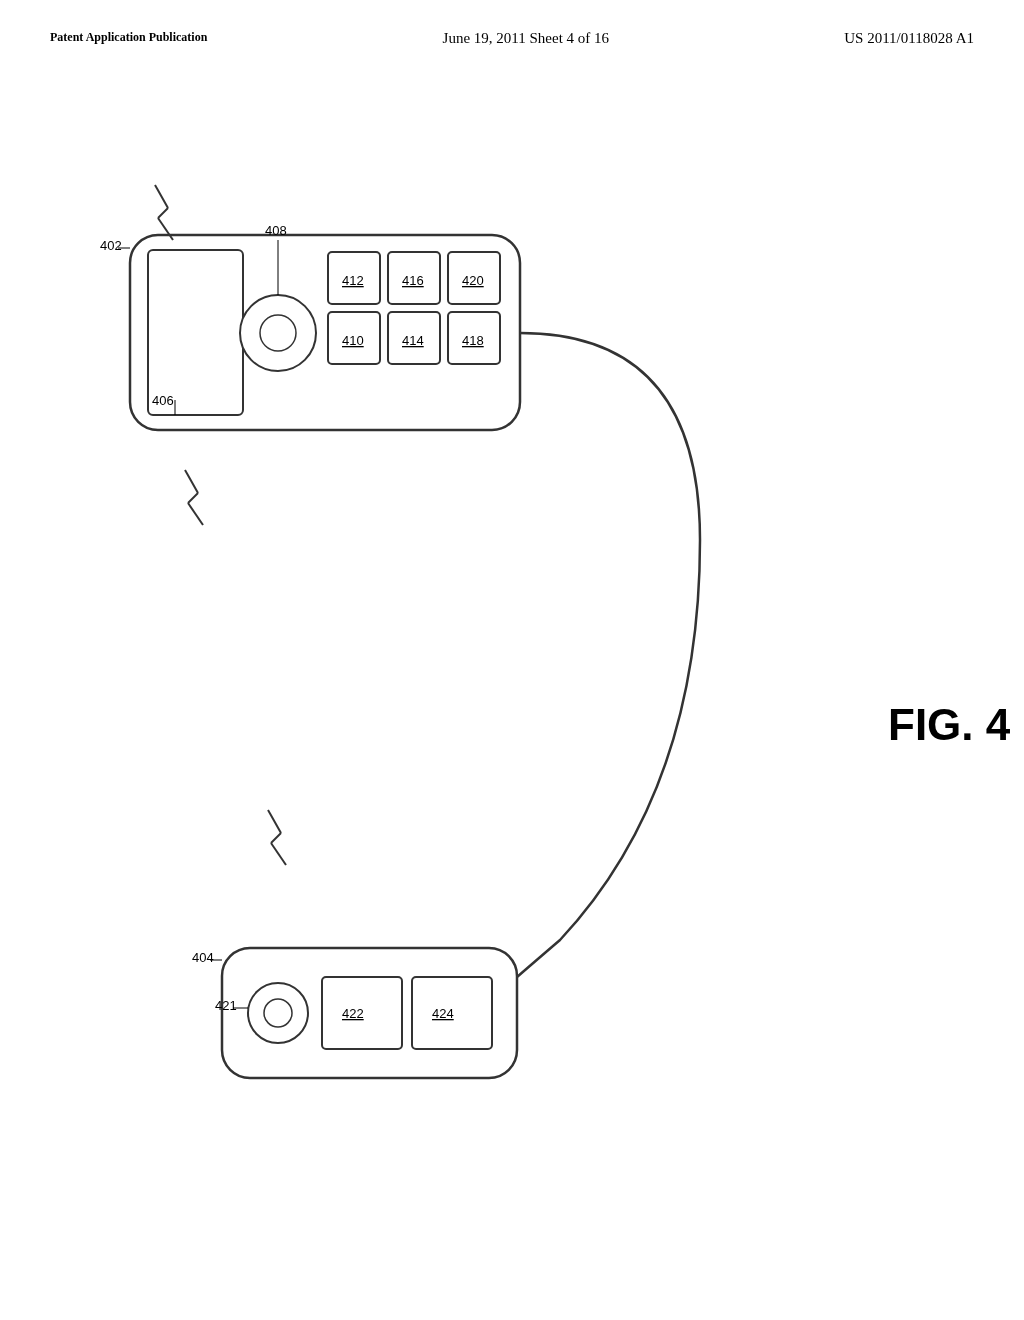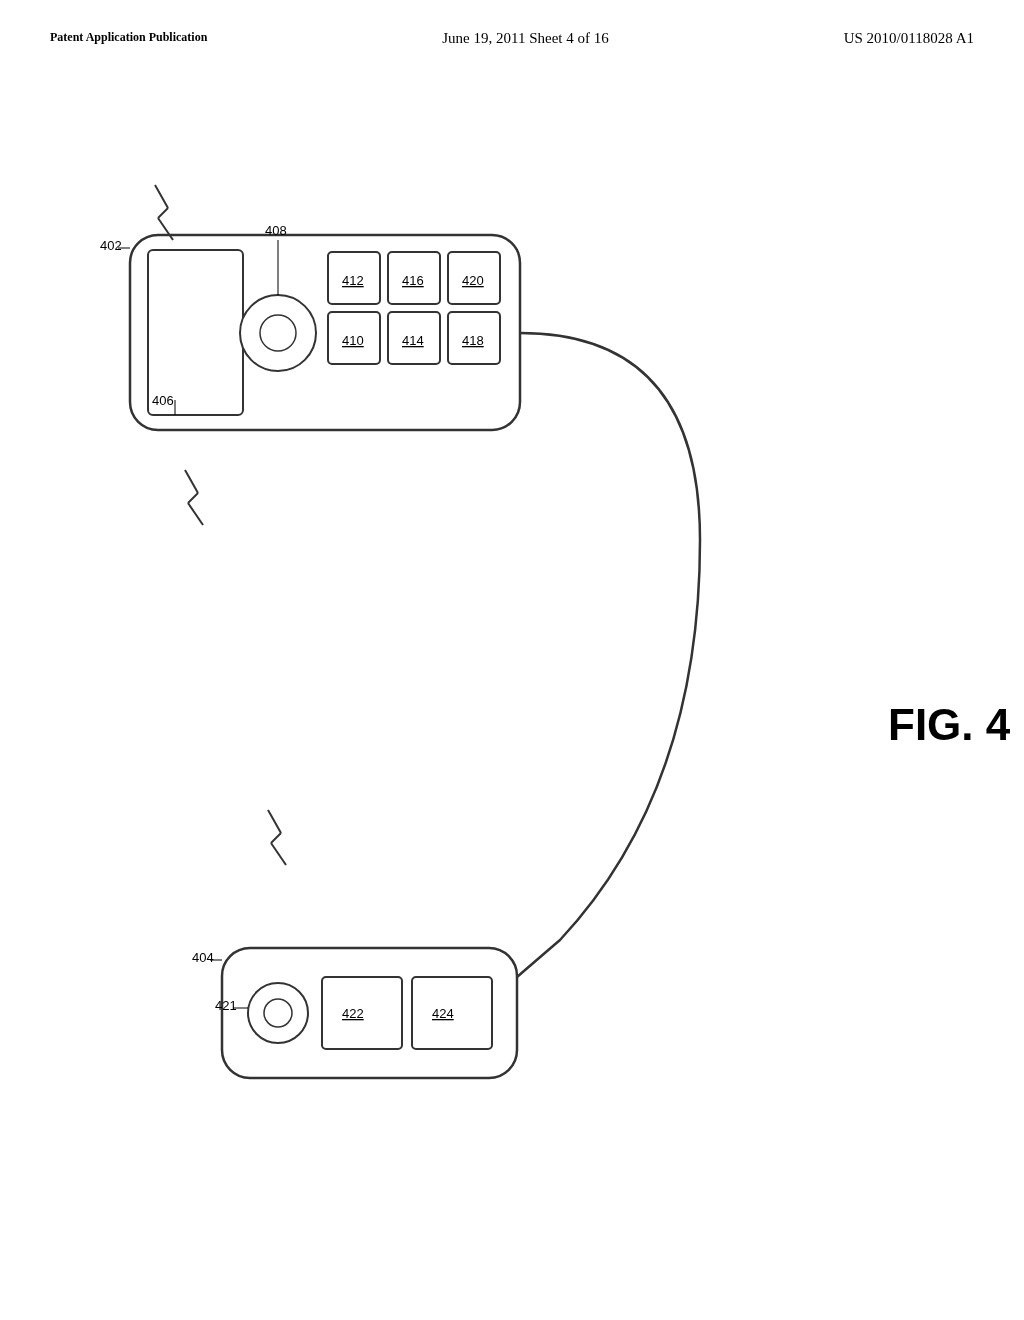--- a/index.html
+++ b/index.html
@@ -54,21 +54,21 @@
       height: 100%;
       pointer-events: none;
     }
   </style>
 </head>
 <body>
 
 <div class="header">
   <div class="header-left">Patent Application Publication</div>
   <div class="header-center">June 19, 2011  Sheet 4 of 16</div>
-  <div class="header-right">US 2010/0118028 A1</div>
+  <div class="header-right">US 2011/0118028 A1</div>
 </div>
 
 <div class="diagram-area">
 
   <svg class="connection-svg" xmlns="http://www.w3.org/2000/svg" viewBox="0 0 1024 1100">
 
     <rect x="130" y="95" width="390" height="195" rx="28" ry="28" fill="white" stroke="#333" stroke-width="2.5"></rect>
 
     <rect x="148" y="110" width="95" height="165" rx="5" ry="5" fill="white" stroke="#333" stroke-width="2"></rect>
 

